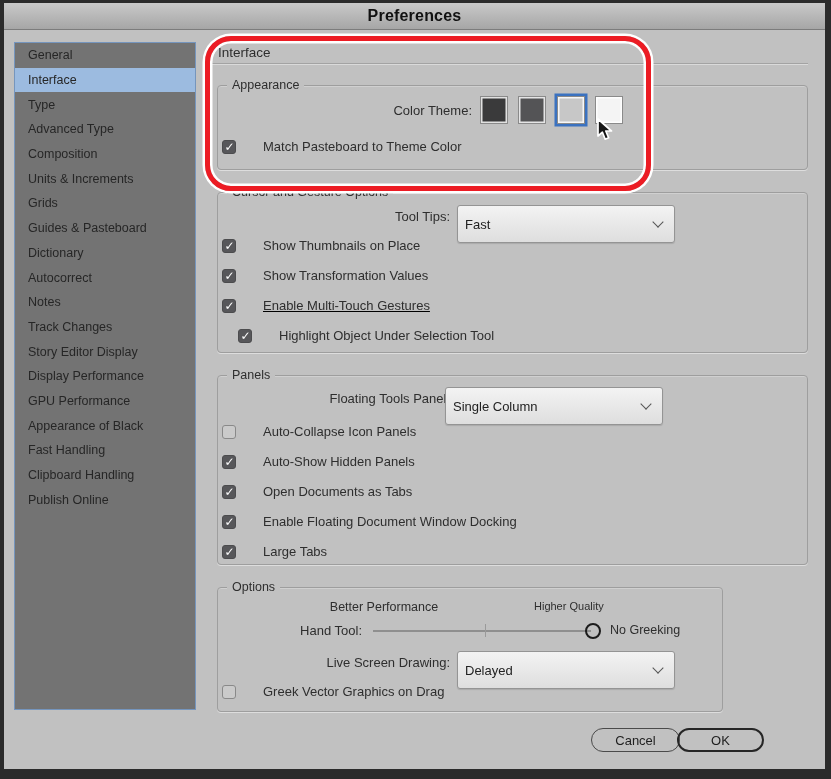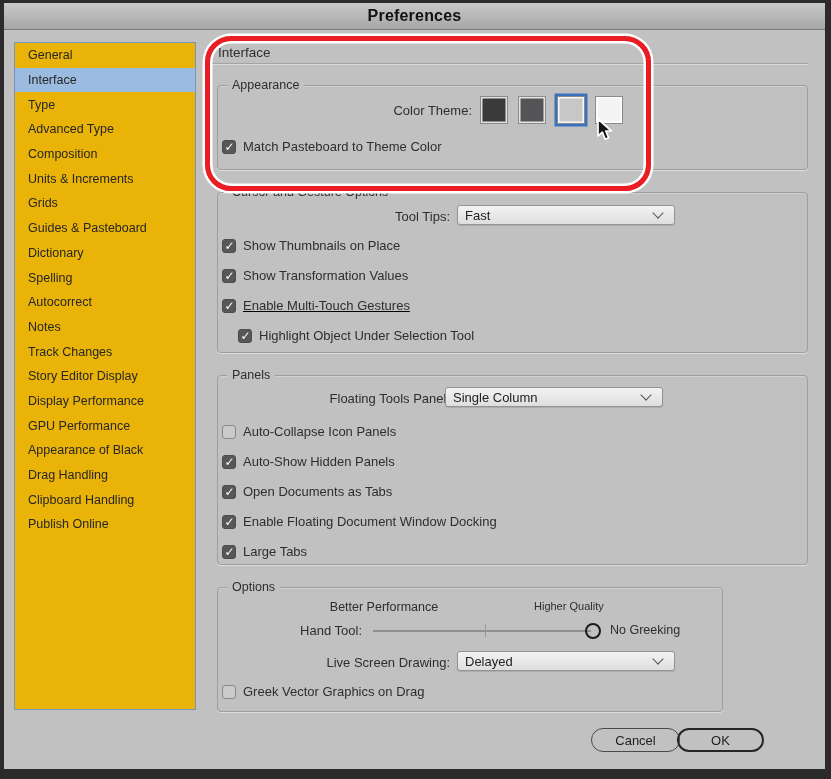--- a/index.html
+++ b/index.html
@@ -8,39 +8,39 @@
   .window{position:absolute;left:4px;top:3px;width:821px;height:766px;background:#c1c1c1;}
   .titlebar{position:absolute;left:0;top:0;width:100%;height:26px;
     background:linear-gradient(#c9c9c9,#a6a6a6);border-bottom:1px solid #7c7c7c;
     display:flex;align-items:center;justify-content:center;}
   .titlebar .t{font-size:16px;color:#111;font-weight:bold;letter-spacing:.2px;}
   .abs{position:absolute;}
   .txt{font-size:13px;color:#2e2e2e;white-space:nowrap;}
   .rlabel{text-align:right;}
   
   .sidebar{position:absolute;left:10px;top:39px;width:182px;height:668px;
-    border:1px solid #7595bd;background:#eab308;box-sizing:border-box;}
+    border:1px solid #7595bd;background:#737373;box-sizing:border-box;}
   .side-item{height:24.7px;display:flex;align-items:center;padding-left:13px;
     font-size:12.5px;color:#262626;cursor:default;}
   .side-item.on{background:#9cbbe0;}
   
   .group{position:absolute;border:1px solid #9e9e9e;border-radius:4px;
     box-shadow:0 1px 0 rgba(255,255,255,.45), inset 0 1px 0 rgba(255,255,255,.25);box-sizing:border-box;}
   .legend{position:absolute;top:-8px;left:9px;background:#c1c1c1;padding:0 5px;
     font-size:12.5px;color:#2e2e2e;white-space:nowrap;}
   .divider{position:absolute;height:1px;background:#a3a3a3;box-shadow:0 1px 0 rgba(255,255,255,.4);}
   
   .cbrow{position:absolute;display:flex;align-items:center;}
   .cb{width:14px;height:14px;border-radius:3px;border:1px solid #898989;background:#cacaca;
     box-sizing:border-box;position:relative;flex:0 0 auto;}
   .cb.on{background:#57575a;border-color:#4c4c4e;}
   .cb.on::after{content:"\2713";position:absolute;left:1.5px;top:-1px;color:#fff;font-size:12px;font-weight:bold;}
-  .cbrow .lbl{margin-left:7px;font-size:13px;color:#2e2e2e;white-space:nowrap;}
-  
-  .dropdown{position:absolute;width:218px;height:20px;border:1px solid #949494;border-radius:3px;
+  .cbrow .lbl{margin-left:27px;font-size:13px;color:#2e2e2e;white-space:nowrap;}
+  
+  .dropdown{position:absolute;width:218px;height:38px;border:1px solid #949494;border-radius:3px;
     background:linear-gradient(#f3f3f3,#dedede);box-sizing:border-box;display:flex;align-items:center;
     box-shadow:0 1px 1px rgba(0,0,0,.12);}
   .dropdown .dval{font-size:13px;color:#222;padding-left:7px;flex:1;white-space:nowrap;overflow:hidden;}
   .chev{width:7px;height:7px;border-right:1.6px solid #555;border-bottom:1.6px solid #555;
     transform:rotate(45deg);margin-right:12px;margin-top:-4px;flex:0 0 auto;}
   
   .swatch{width:28px;height:28px;box-sizing:border-box;border:1px solid #8a8a8a;
     box-shadow:inset 0 0 0 1.5px rgba(255,255,255,.85);display:inline-block;margin-right:6px;}
   .swatch.on{box-shadow:0 0 0 2.5px #3b72c0, inset 0 0 0 1.5px rgba(255,255,255,.85);}
   
@@ -90,23 +90,20 @@
       <div class="side-item">
           <span>Grids</span>
         </div>
       <div class="side-item">
           <span>Guides &amp; Pasteboard</span>
         </div>
       <div class="side-item">
           <span>Dictionary</span>
         </div>
       <div class="side-item">
-          <span>Spelling</span>
-        </div>
-      <div class="side-item">
           <span>Autocorrect</span>
         </div>
       <div class="side-item">
           <span>Notes</span>
         </div>
       <div class="side-item">
           <span>Track Changes</span>
         </div>
       <div class="side-item">
           <span>Story Editor Display</span>
@@ -114,21 +111,21 @@
       <div class="side-item">
           <span>Display Performance</span>
         </div>
       <div class="side-item">
           <span>GPU Performance</span>
         </div>
       <div class="side-item">
           <span>Appearance of Black</span>
         </div>
       <div class="side-item">
-          <span>Drag Handling</span>
+          <span>Fast Handling</span>
         </div>
       <div class="side-item">
           <span>Clipboard Handling</span>
         </div>
       <div class="side-item">
           <span>Publish Online</span>
         </div>
     </div>
 
     <div class="abs txt" style="left:214px;top:42px;font-size:13.5px;">Interface</div>

